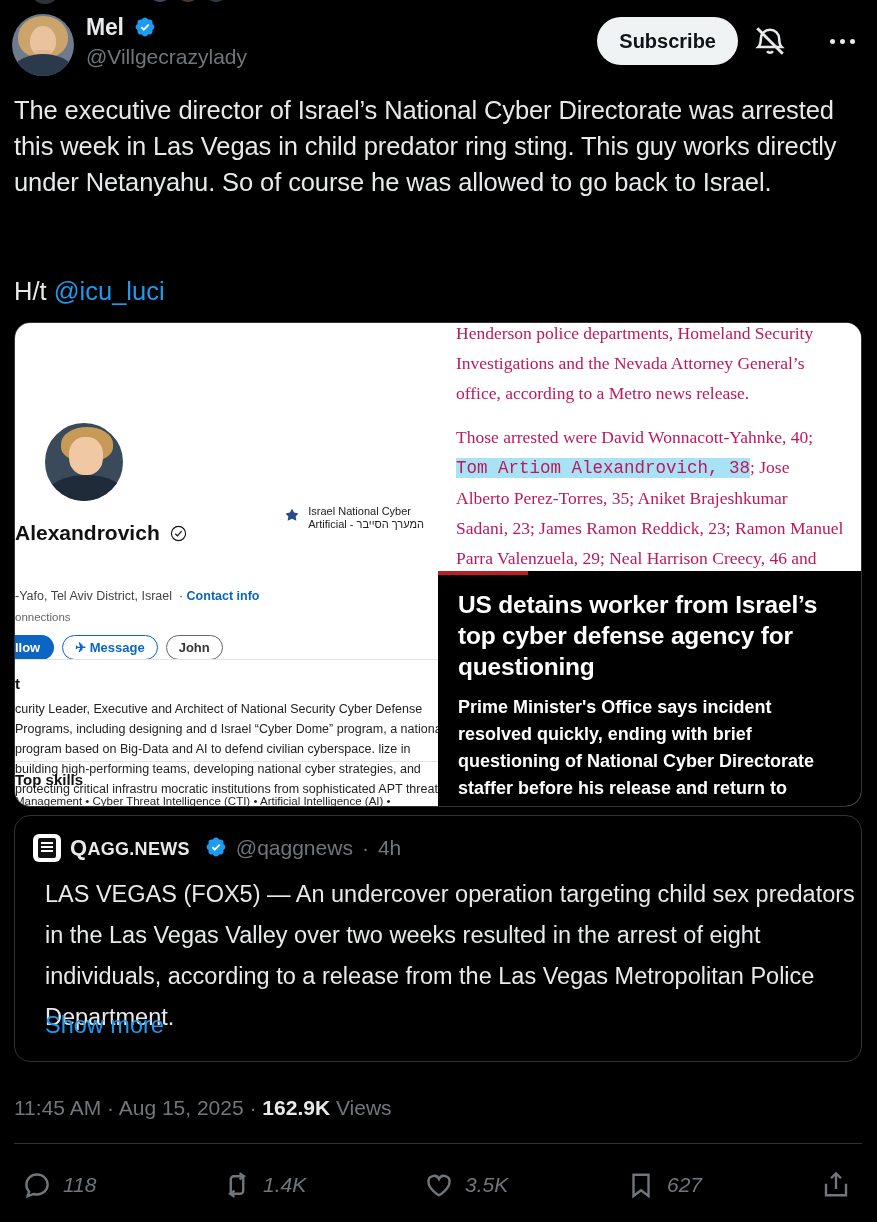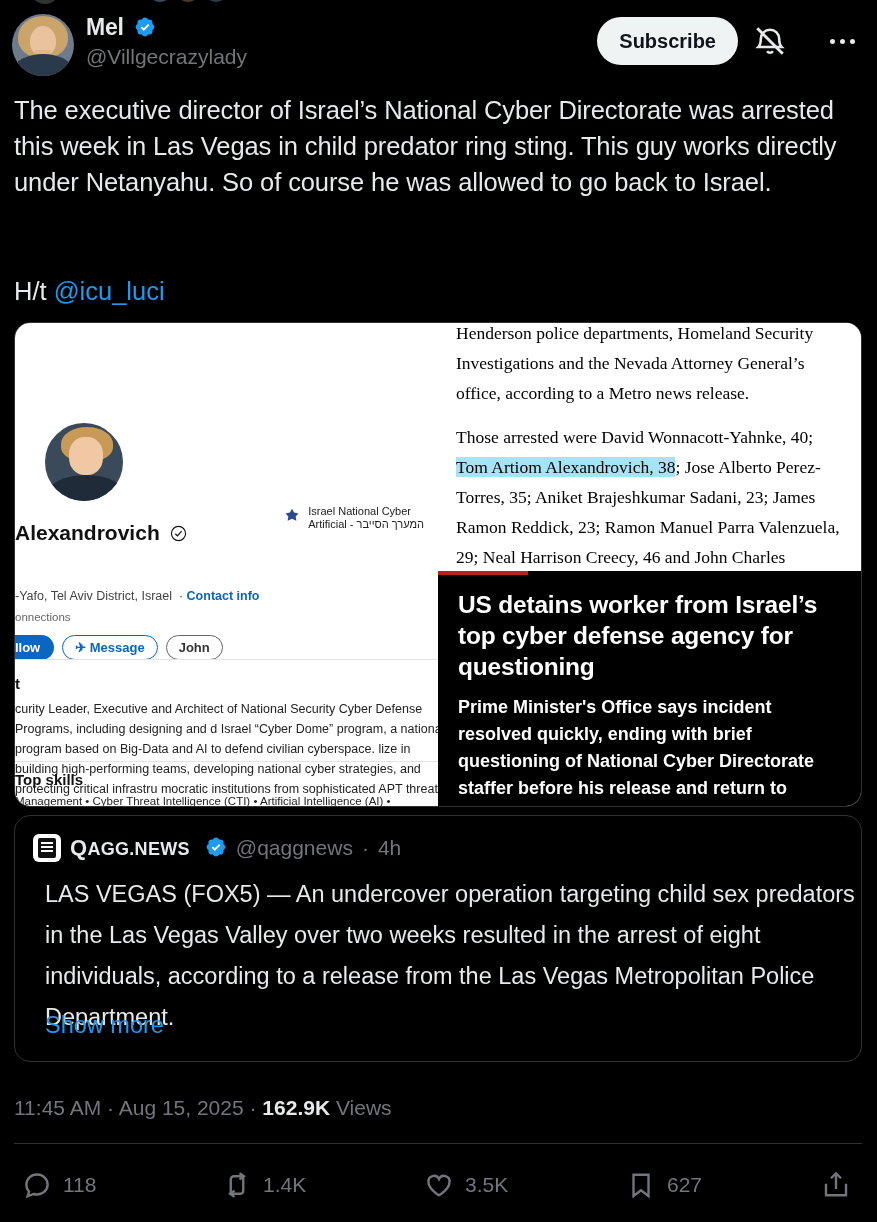--- a/index.html
+++ b/index.html
@@ -160,27 +160,27 @@
     color: #222; line-height: 20px;
   }
   .li-more { color: #666; }
   .li-divider2 { position: absolute; left: 0; top: 438px; width: 424px; height: 1px; background: #e3e3e3; }
   .li-skills-h { position: absolute; left: 0px; top: 448px; font-size: 15px; font-weight: 700; color: #111; }
   .li-skills { position: absolute; left: 0px; top: 472px; font-size: 11.5px; color: #222; }
 
   .media-right { position: relative; width: 424px; height: 485px; background: #fff; }
   .article-col {
     position: absolute; left: 0; top: 0; width: 424px; height: 248px;
-    background: #fff; color: #000000; overflow: hidden;
+    background: #fff; color: #be185d; overflow: hidden;
     font-family: "Liberation Serif", serif;
     font-size: 17.5px; line-height: 30px; padding: 0 18px;
   }
   .article-col p { margin: 0 0 14px 0; }
   .article-col .p1 { margin-top: -5px; }
-  .hl { background: #a8e3f5; }
+  .hl { background: #a8e3f5; font-family: Liberation Mono, monospace; }
   .toi-card {
     position: absolute; left: 0; top: 248px; width: 424px; height: 237px;
     background: #000; color: #fff; padding: 18px 20px 0 20px;
   }
   .toi-bar { position: absolute; left: 0; top: 0; width: 90px; height: 4px; background: #bb1f24; }
   .toi-h {
     font-size: 24.5px; font-weight: bold; line-height: 31px; letter-spacing: -0.2px;
   }
   .toi-p {
     margin-top: 12px; font-size: 18px; font-weight: bold; line-height: 27px; color: #fff;
@@ -215,21 +215,21 @@
     position: absolute; left: 14px; top: 1096px; font-size: 21px; color: #71767b;
   }
   .timestamp b { color: #e7e9ea; font-weight: bold; }
 
   .divider-line { position: absolute; left: 14px; top: 1143px; width: 848px; height: 1px; background: #2f3336; }
 
   
   .actions { position: absolute; left: 0; top: 1160px; width: 877px; height: 56px; }
   .action {
     position: absolute; display: flex; align-items: center; gap: 11px;
-    color: #71767b; font-size: 21px; cursor: pointer;
+    color: #71767b; font-size: 21px; cursor: pointer; font-style: italic;
   }
   .a-reply { left: 22px; top: 10px; }
   .a-retweet { left: 222px; top: 10px; }
   .a-like { left: 424px; top: 10px; }
   .a-bookmark { left: 626px; top: 10px; }
   .a-share { right: 26px; top: 10px; }
   svg { display: block; }
 </style>
 </head>
 <body>

